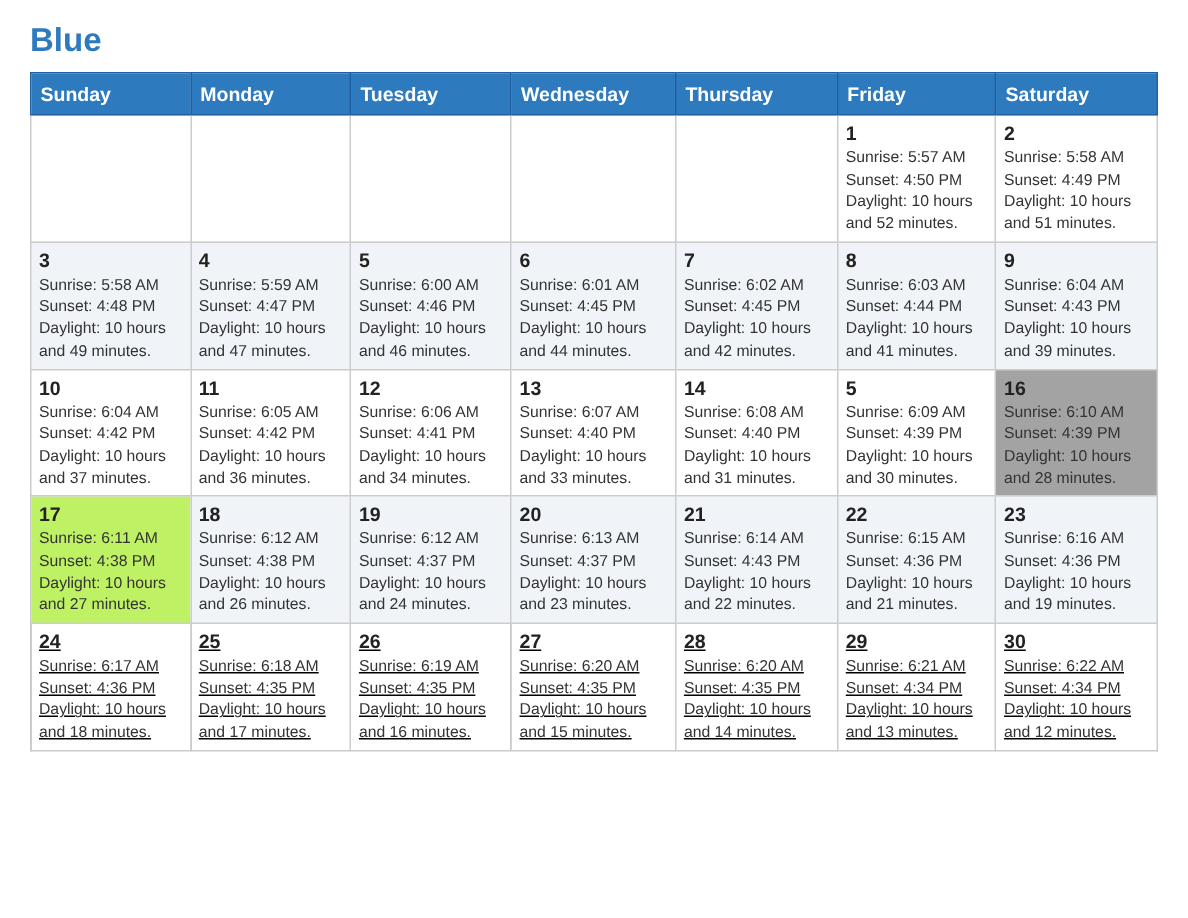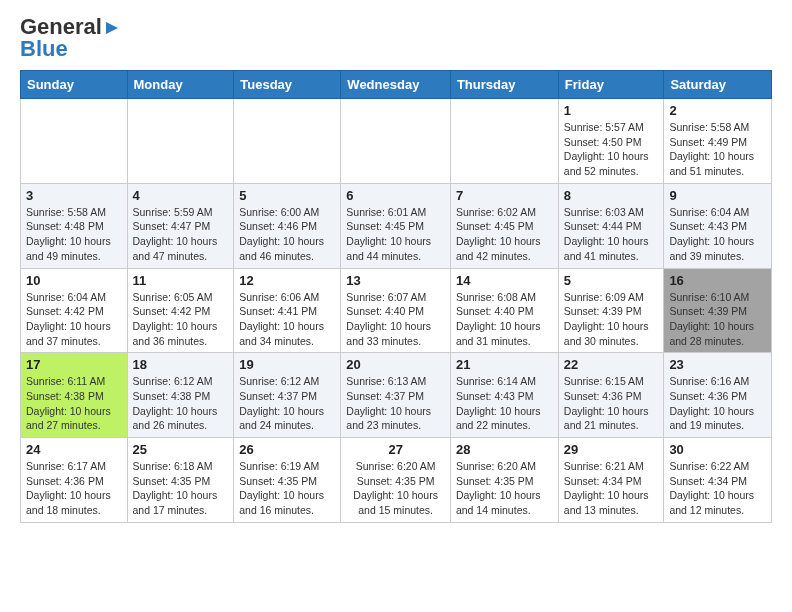--- a/index.html
+++ b/index.html
@@ -86,26 +86,20 @@
     }
   </style>
 </head>
 <body>
 
 <div class="page">
   <div class="header">
     <div class="logo">
   <div style="display:flex;align-items:center;gap:0px;">
     <div style="display:flex;flex-direction:column;align-items:flex-start;line-height:1;">
-      <div style="display:flex;align-items:center;">
-        <span style="font-size:22px;font-weight:bold;color:#333;">General</span>
-        <svg width="16" height="16" viewBox="0 0 16 16" style="margin-left:2px;margin-bottom:-2px;">
-          <polygon points="2,14 14,8 2,2" fill="#2e7abf"></polygon>
-        </svg>
-      </div>
       <span style="font-size:22px;font-weight:bold;color:#2e7abf;">Blue</span>
     </div>
   </div>
 </div>
     <div class="title-block">
       <div class="month-title"></div>
       <div class="location"></div>
     </div>
   </div>
 
@@ -289,21 +283,21 @@
 and 21 minutes.</div>
           </td>
           <td style="background: rgb(240, 244, 248);">
             <span class="day-num">23</span>
             <div class="day-info" style="white-space: pre-line;">Sunrise: 6:16 AM
 Sunset: 4:36 PM
 Daylight: 10 hours
 and 19 minutes.</div>
           </td>
         </tr>
-        <tr style="background: #701a75;">
+        <tr style="background: #701a75; text-decoration: underline;">
           <td style="background: rgb(255, 255, 255);">
             <span class="day-num">24</span>
             <div class="day-info" style="white-space: pre-line;">Sunrise: 6:17 AM
 Sunset: 4:36 PM
 Daylight: 10 hours
 and 18 minutes.</div>
           </td>
           <td style="background: rgb(255, 255, 255);">
             <span class="day-num">25</span>
             <div class="day-info" style="white-space: pre-line;">Sunrise: 6:18 AM
@@ -311,21 +305,21 @@
 Daylight: 10 hours
 and 17 minutes.</div>
           </td>
           <td style="background: rgb(255, 255, 255);">
             <span class="day-num">26</span>
             <div class="day-info" style="white-space: pre-line;">Sunrise: 6:19 AM
 Sunset: 4:35 PM
 Daylight: 10 hours
 and 16 minutes.</div>
           </td>
-          <td style="background: rgb(255, 255, 255); text-align: center;">
+          <td style="background: rgb(255, 255, 255);">
             <span class="day-num">27</span>
             <div class="day-info" style="white-space: pre-line;">Sunrise: 6:20 AM
 Sunset: 4:35 PM
 Daylight: 10 hours
 and 15 minutes.</div>
           </td>
           <td style="background: rgb(255, 255, 255);">
             <span class="day-num">28</span>
             <div class="day-info" style="white-space: pre-line;">Sunrise: 6:20 AM
 Sunset: 4:35 PM

